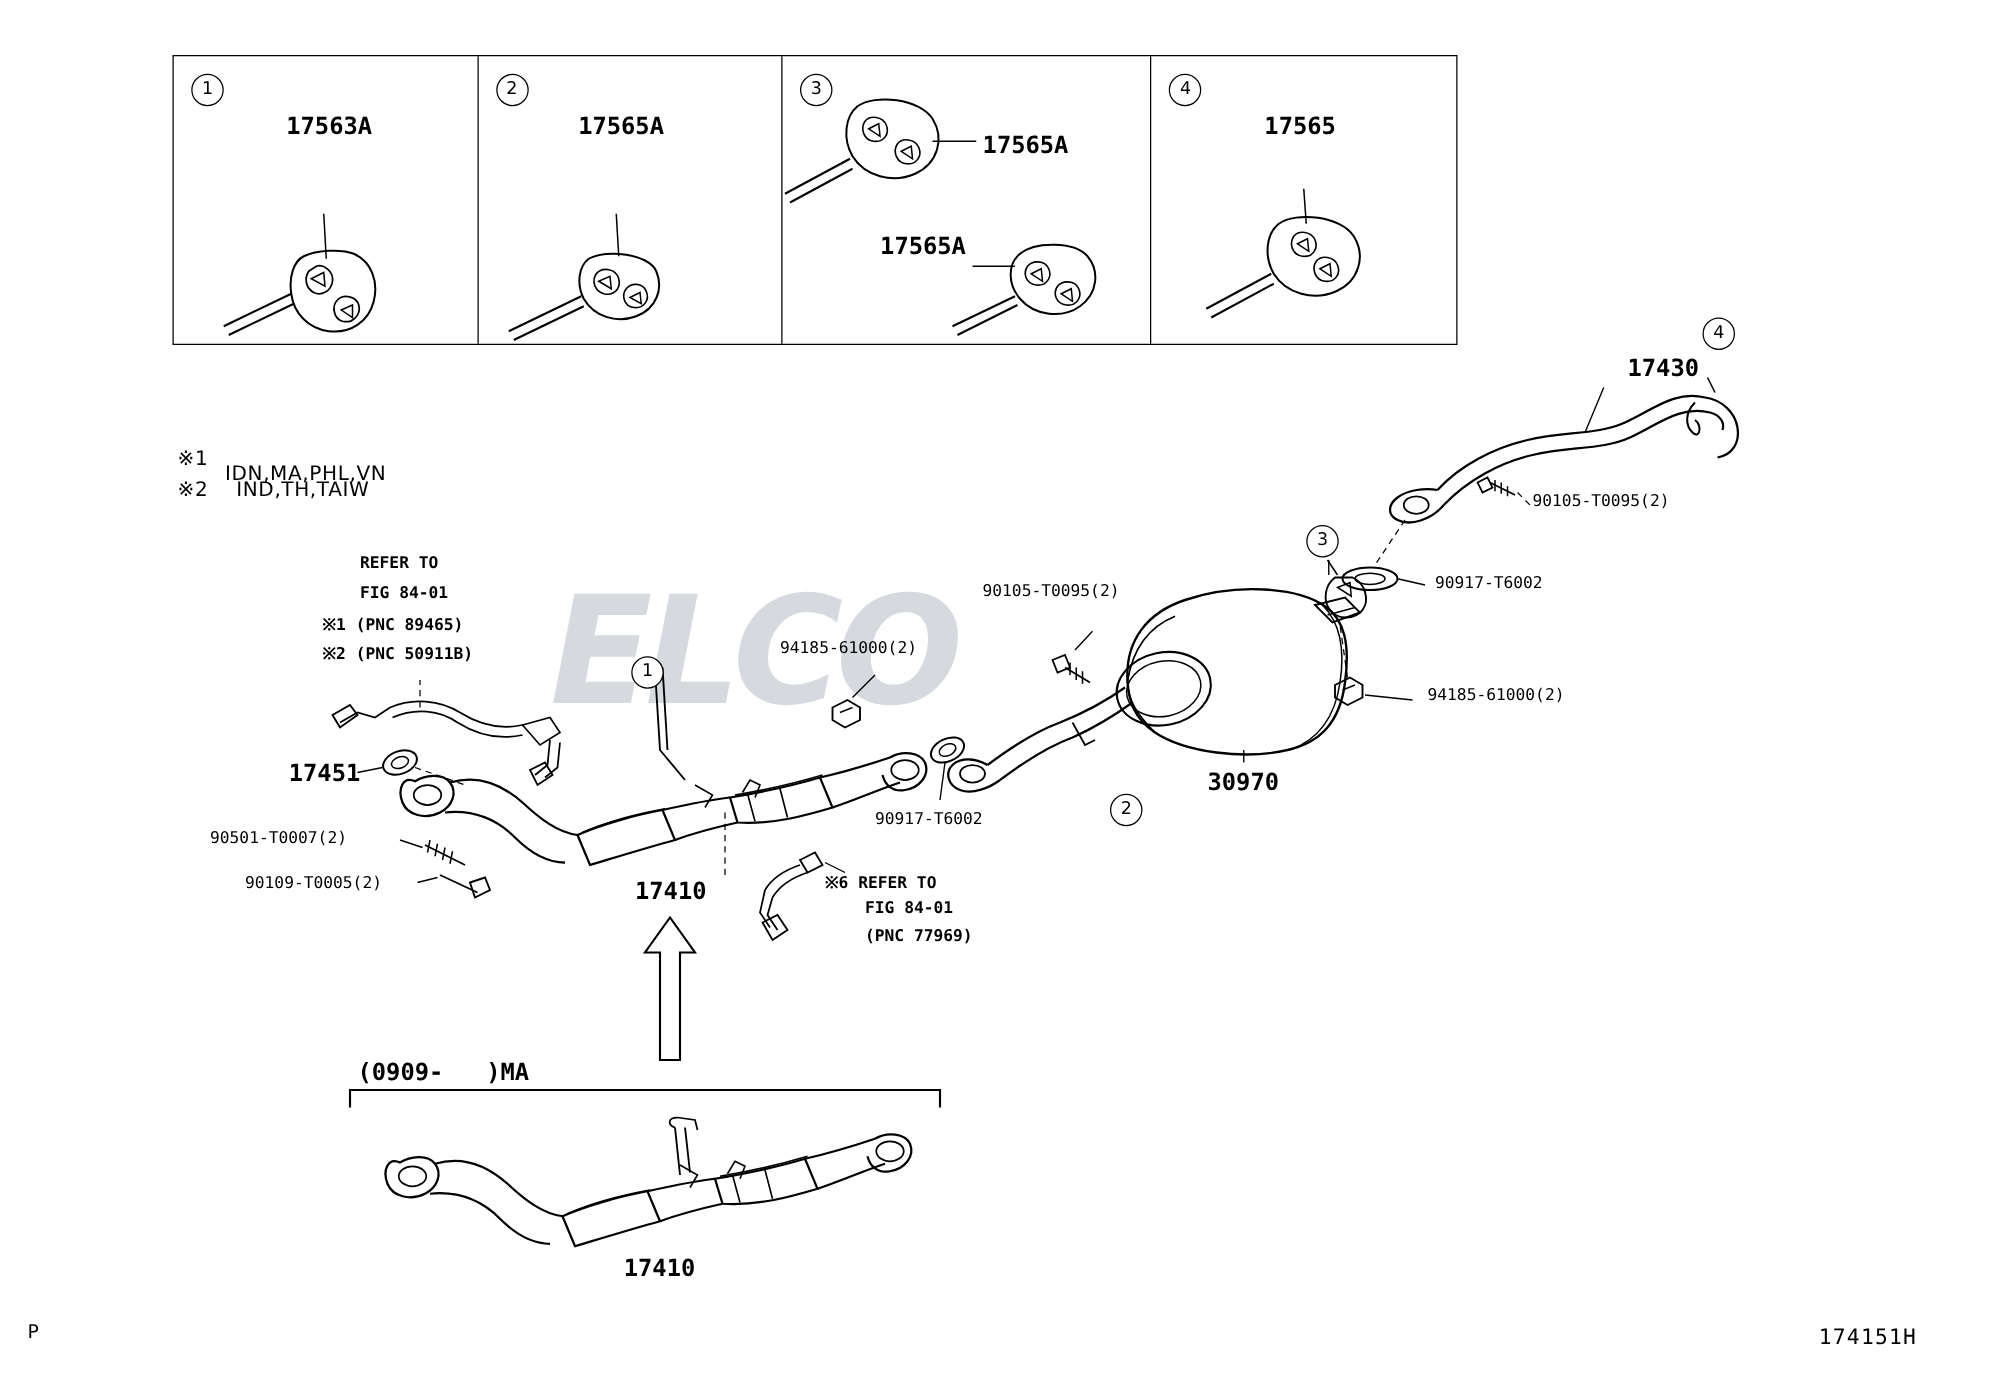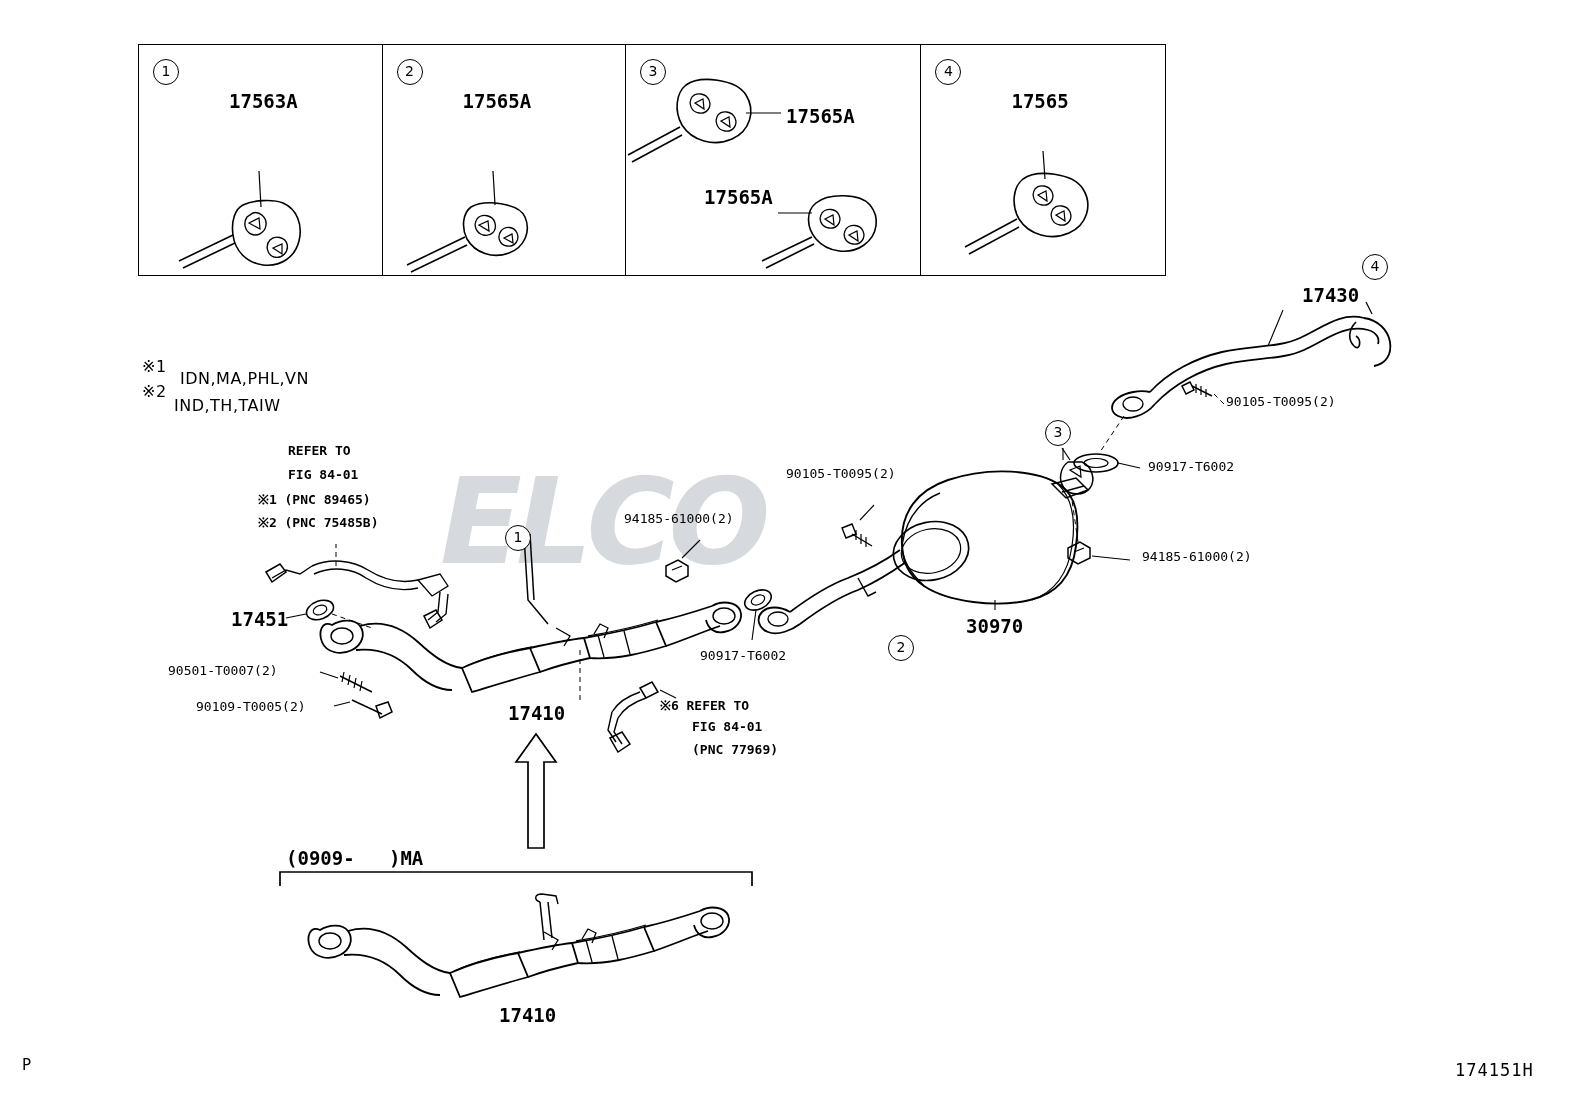--- a/index.html
+++ b/index.html
@@ -177,26 +177,26 @@
         <path class="ln" stroke-width="1.2" d="M135 110 L143 106 L144 116 Z"></path>
         <path class="ln" stroke-width="1.6" d="M44 142 L96 114"></path>
         <path class="ln" stroke-width="1.6" d="M48 149 L98 122"></path>
       </svg>
     </div>
   </div>
 
   <div class="lbl lbl-sans" style="left:142px; top:357px;">※1</div>
   <div class="lbl lbl-sans" style="left:180px; top:357px;margin-top:12px;">IDN,MA,PHL,VN</div>
   <div class="lbl lbl-sans" style="left:142px; top:382px;">※2</div>
-  <div class="lbl lbl-sans" style="left:174px; top:382px;margin-top:14px;">IND,TH,TAIW</div>
+  <div class="lbl lbl-sans" style="left:189px; top:382px;">IND,TH,TAIW</div>
 
   <div class="lbl lbl-b" style="left:288px; top:443px;">REFER TO</div>
   <div class="lbl lbl-b" style="left:288px; top:467px;">FIG 84-01</div>
   <div class="lbl lbl-b" style="left:258px; top:490px;">※1 (PNC 89465)</div>
-  <div class="lbl lbl-b" style="left:258px; top:513px;">※2 (PNC 75485B)</div>
+  <div class="lbl lbl-b" style="left:258px; top:513px;">※2 (PNC 50911B)</div>
 
   <div class="lbl lbl-b" style="left:660px; top:696px;">※6 REFER TO</div>
   <div class="lbl lbl-b" style="left:692px; top:719px;">FIG 84-01</div>
   <div class="lbl lbl-b" style="left:692px; top:742px;">(PNC 77969)</div>
 
   <svg class="abs" style="left:0px; top:0px;" width="1592" height="1099" viewBox="0 0 1592 1099">
 
     <g>
       <path class="ln" stroke-width="1.8" d="M1150 392 C1168 372 1196 358 1222 352 C1252 345 1278 348 1300 338 C1322 328 1340 312 1364 318"></path>
       <path class="ln" stroke-width="1.8" d="M1155 404 C1174 384 1200 370 1226 364 C1256 357 1282 360 1304 350 C1326 340 1344 324 1368 330"></path>

